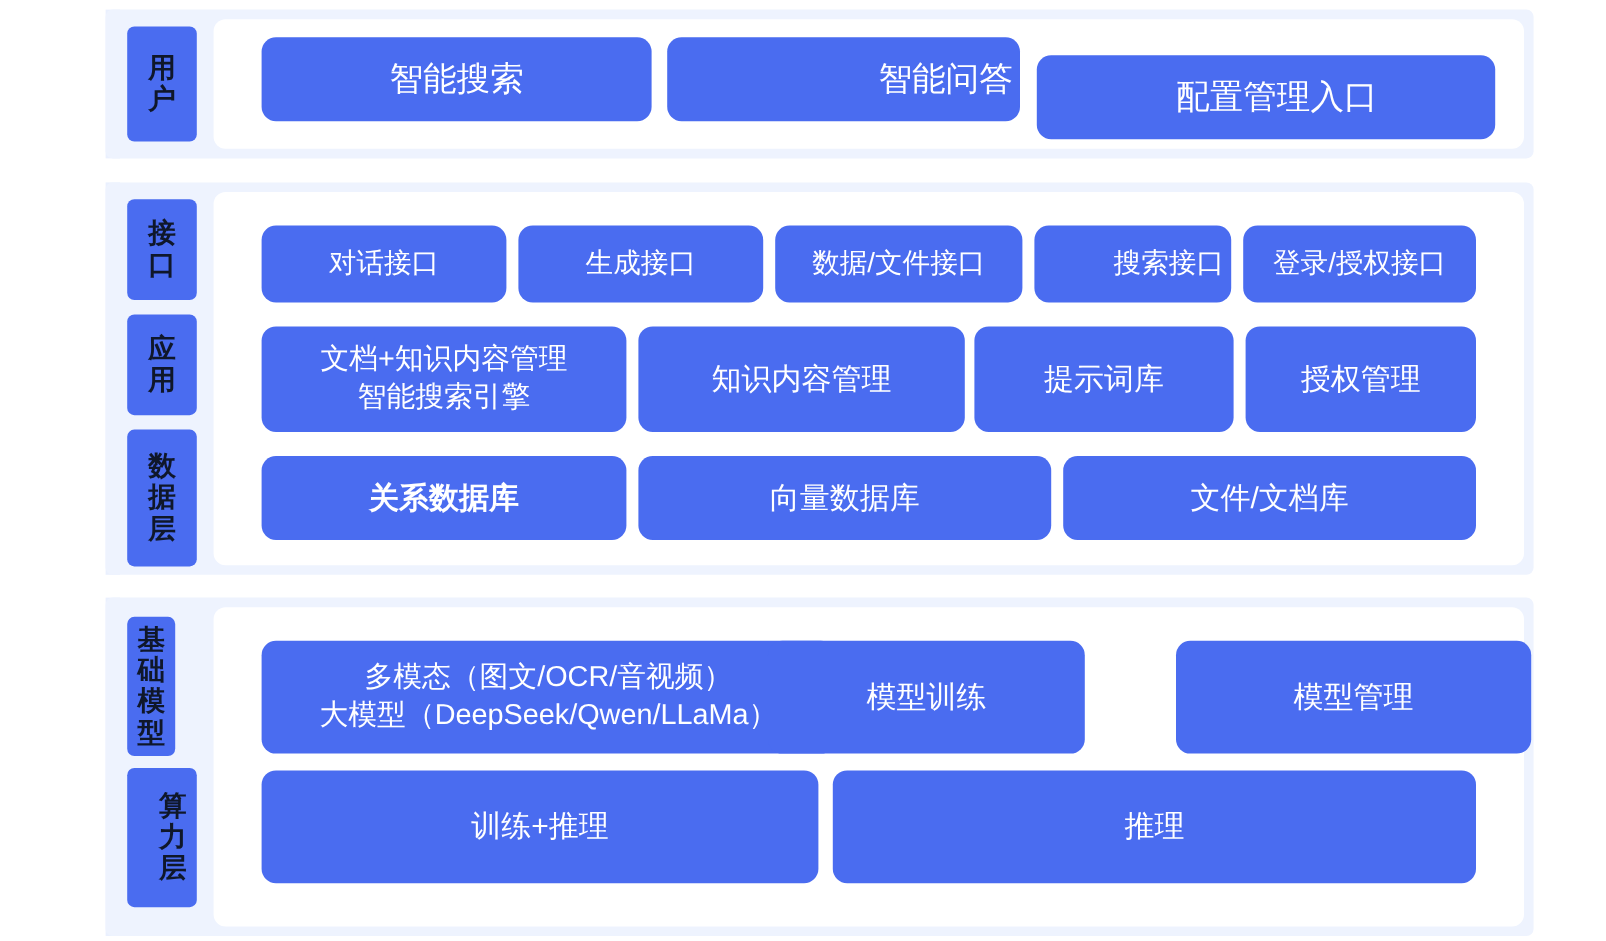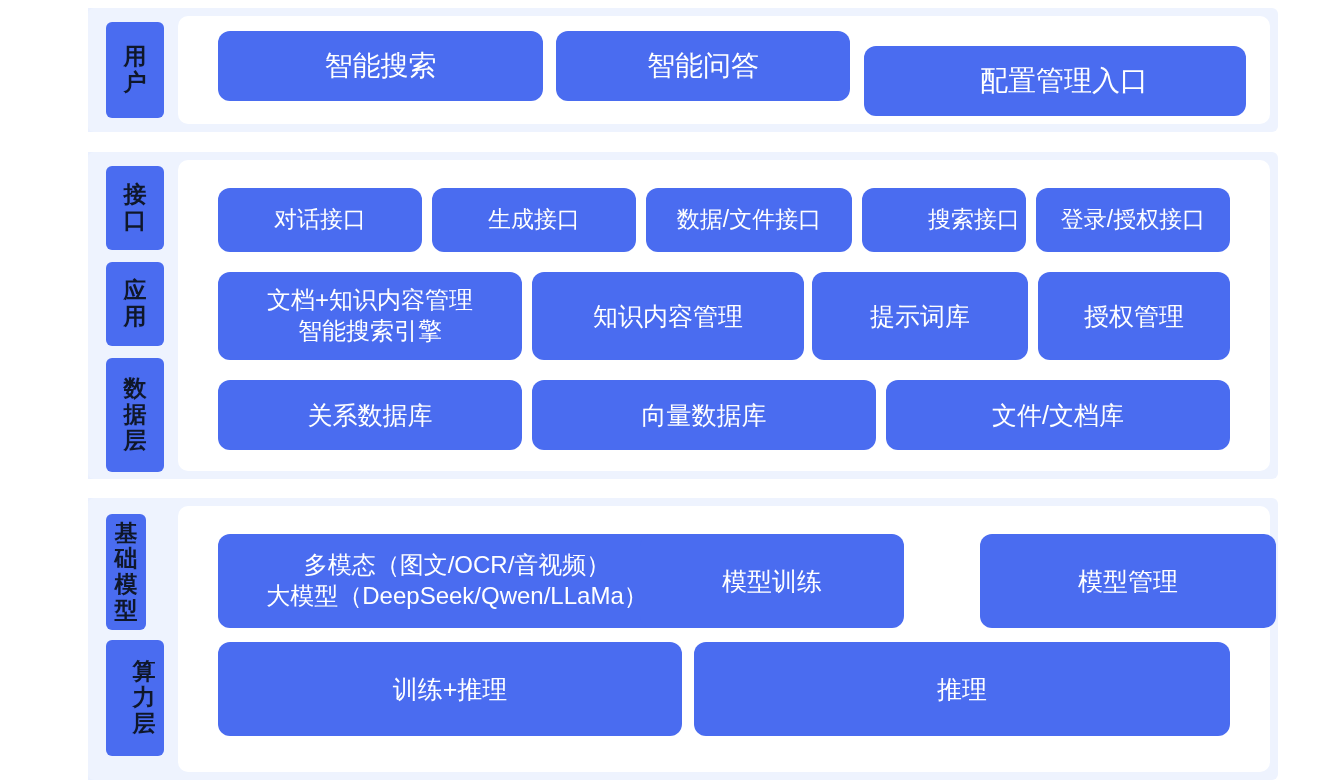--- a/index.html
+++ b/index.html
@@ -97,21 +97,21 @@
   <div class="band" style="left:88px; top:8px; width:1190px; height:124px;"></div>
   <div class="panel" style="left:178px; top:16px; width:1092px; height:108px;"></div>
 
   <div class="chip" style="left:106px; top:22px; width:58px; height:96px;">
     <span>用户</span>
   </div>
 
   <div class="blk big" style="left:218px; top:31px; width:325px; height:70px;">
     <span>智能搜索</span>
   </div>
-  <div class="blk big" style="left:556px; top:31px; width:294px; height:70px;">
+  <div class="blk big" style="left:556px; top:31px; width:294px; height:70px;justify-content:flex-end;">
     <span>智能问答</span>
   </div>
   <div class="blk big" style="left:864px; top:46px; width:382px; height:70px;padding-left:24px;">
     <span>配置管理入口</span>
   </div>
 
   <div class="rail" style="top:152px; height:327px;"></div>
   <div class="band" style="left:88px; top:152px; width:1190px; height:327px;"></div>
   <div class="panel" style="left:178px; top:160px; width:1092px; height:311px;"></div>
 
@@ -148,21 +148,21 @@
   <div class="blk" style="left:532px; top:272px; width:272px; height:88px;">
     <span>知识内容管理</span>
   </div>
   <div class="blk" style="left:812px; top:272px; width:216px; height:88px;">
     <span>提示词库</span>
   </div>
   <div class="blk" style="left:1038px; top:272px; width:192px; height:88px;">
     <span>授权管理</span>
   </div>
 
-  <div class="blk" style="left:218px; top:380px; width:304px; height:70px;">
+  <div class="blk" style="left:218px; top:380px; width:304px; height:70px;font-weight:bold;">
     <span>关系数据库</span>
   </div>
   <div class="blk" style="left:532px; top:380px; width:344px; height:70px;">
     <span>向量数据库</span>
   </div>
   <div class="blk" style="left:886px; top:380px; width:344px; height:70px;">
     <span>文件/文档库</span>
   </div>
 
   <div class="rail" style="top:498px; height:282px;"></div>

